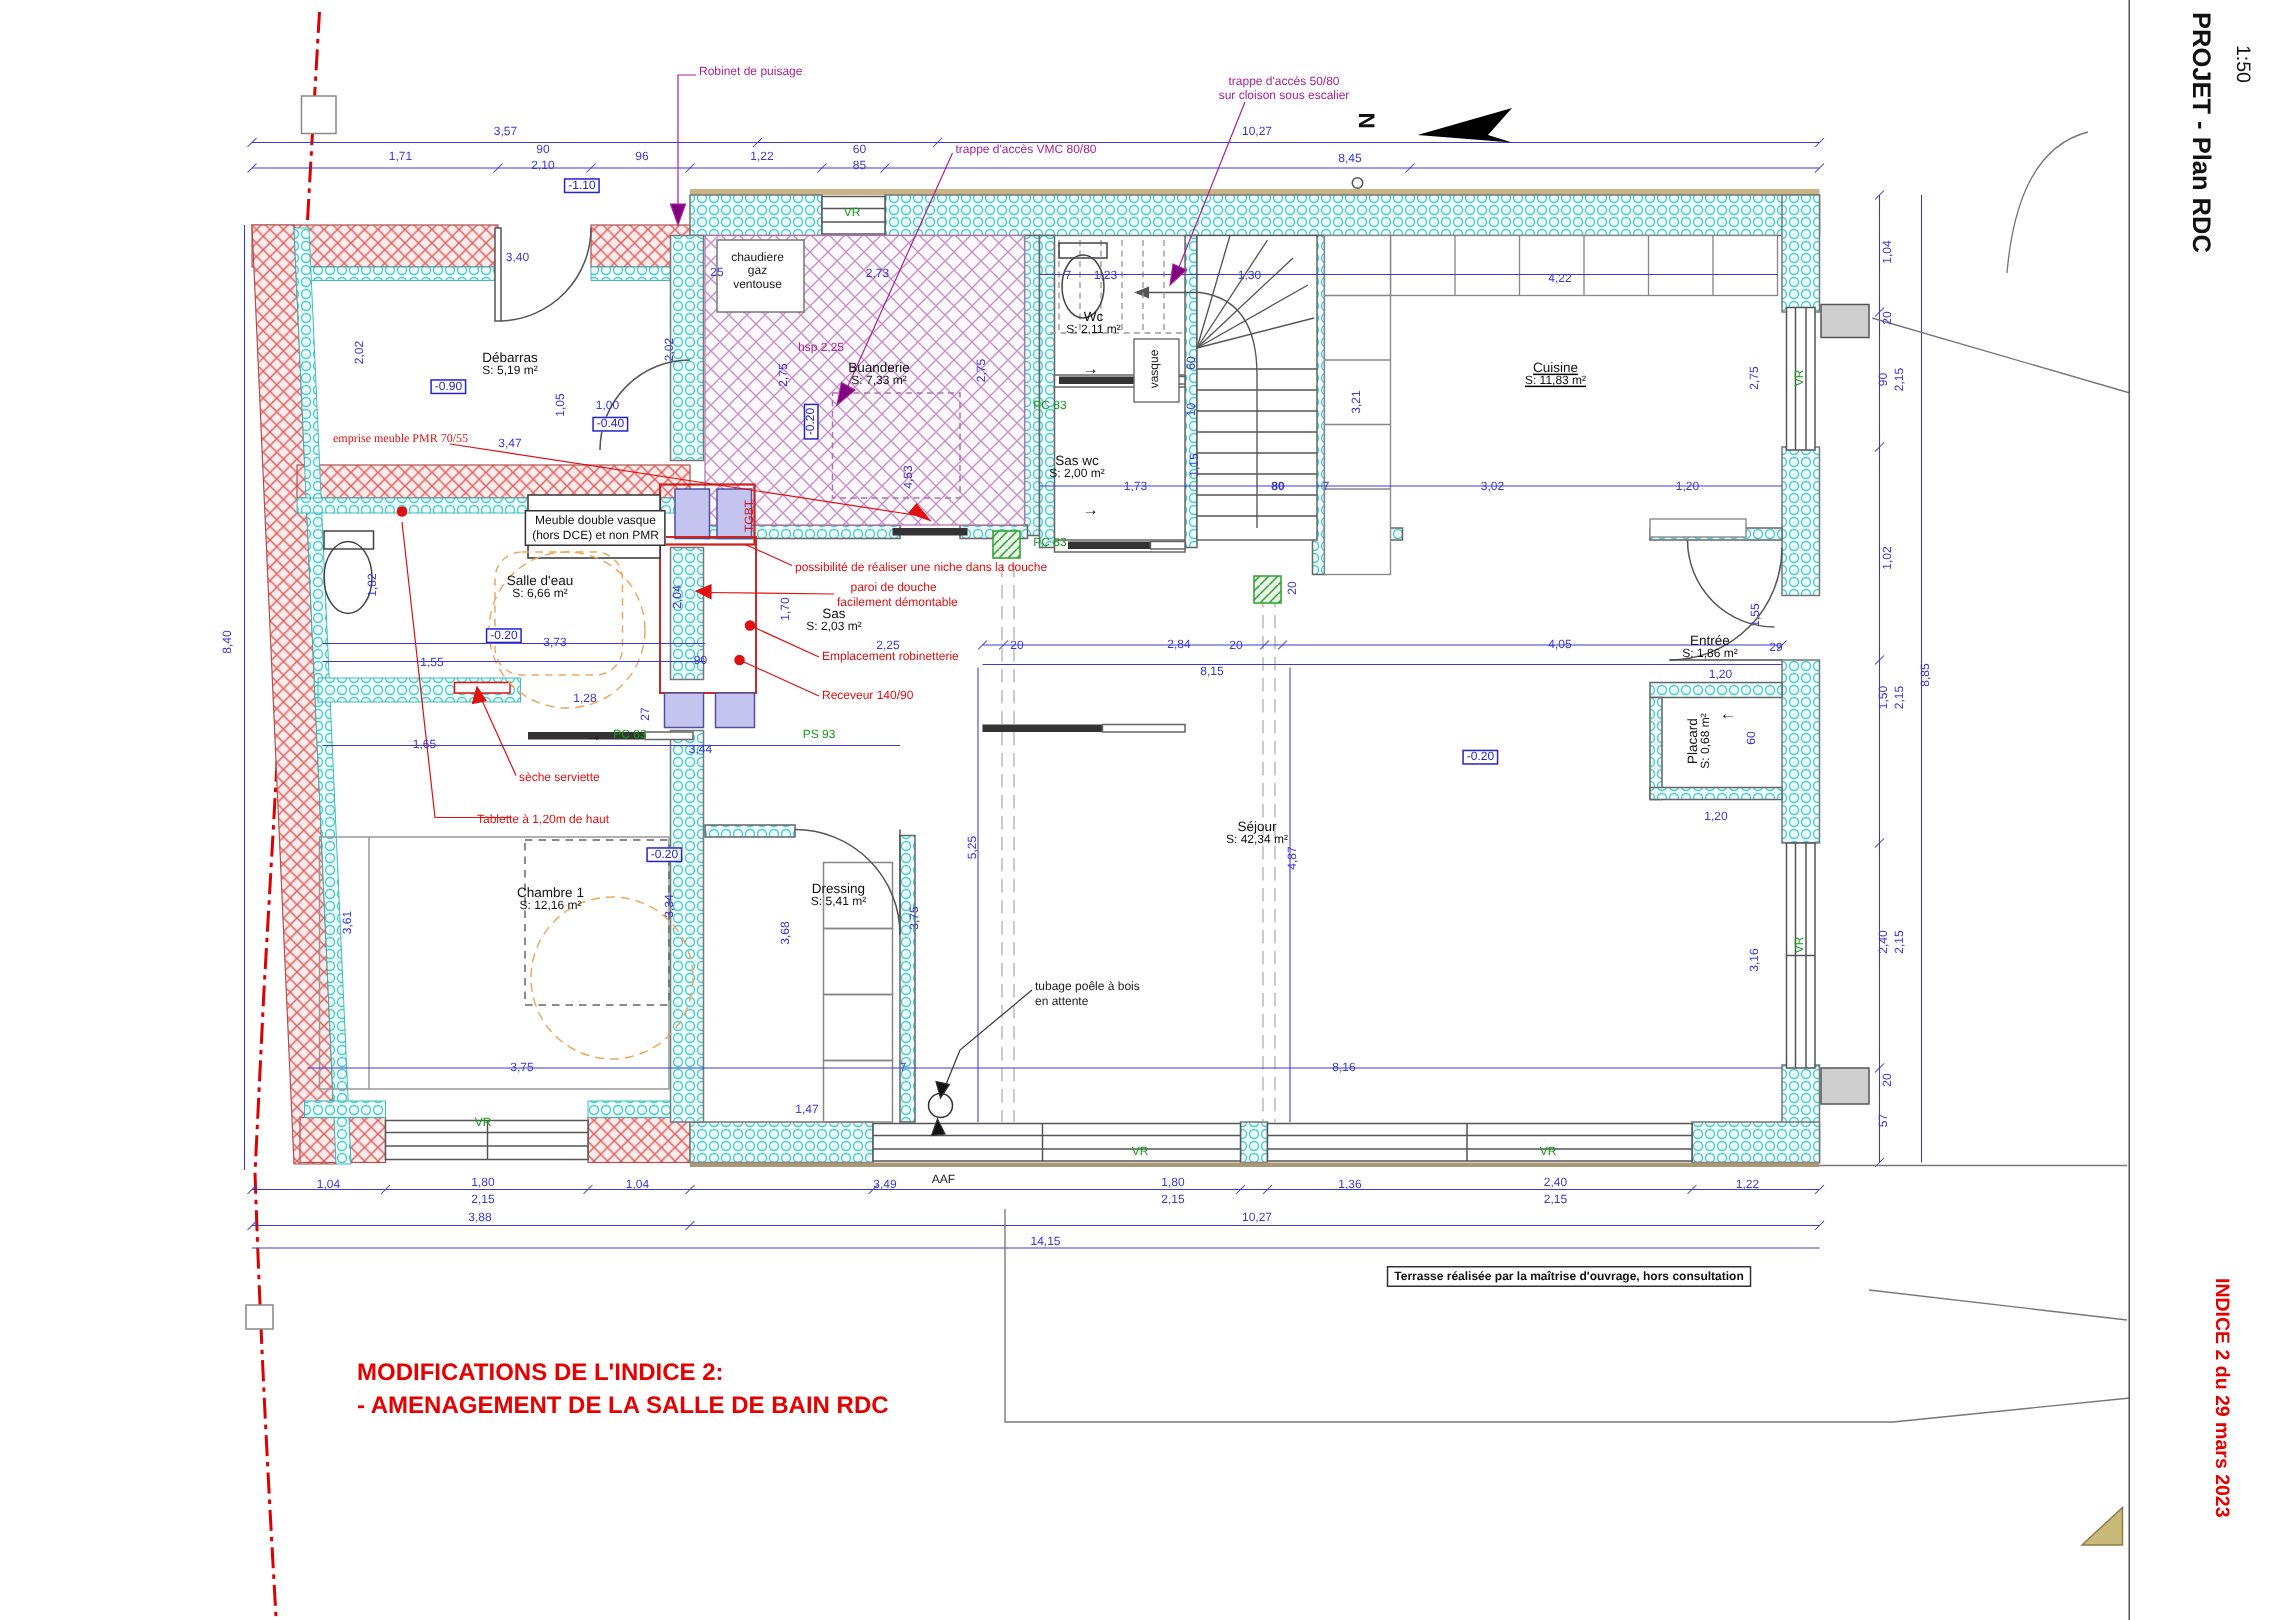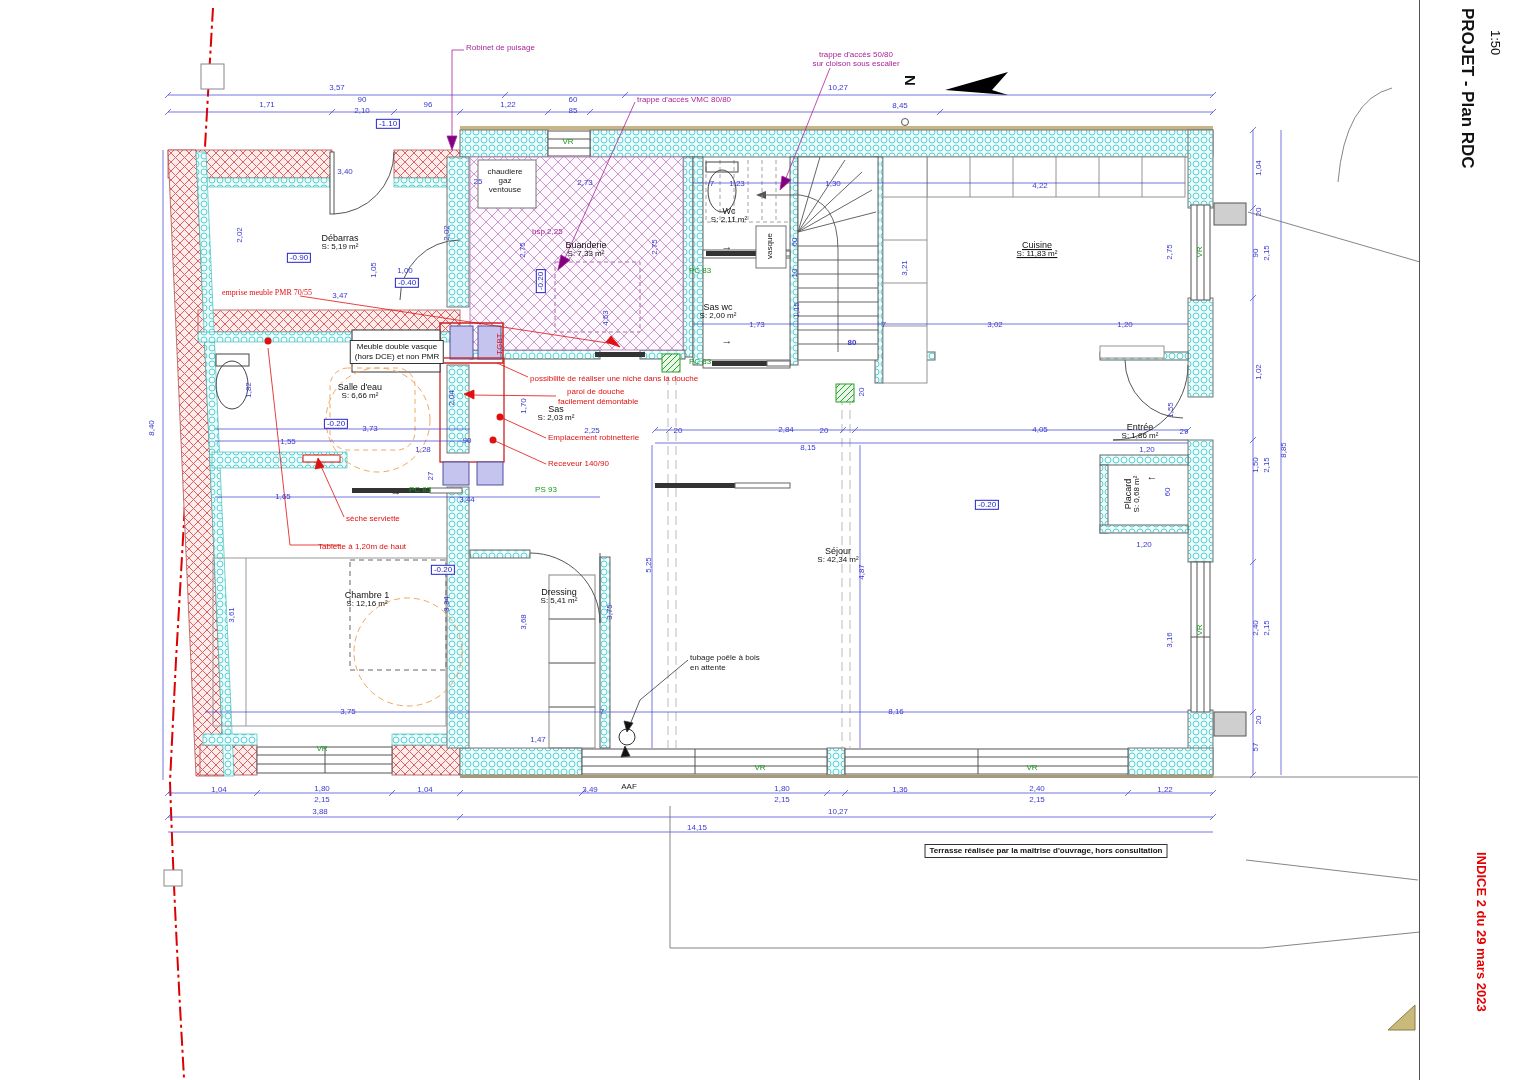--- a/index.html
+++ b/index.html
@@ -405,31 +405,31 @@
       <div class="lbl dim vert" style="left: 1267px; top: 253px;">2,15</div>
       <div class="lbl dim vert" style="left: 374px; top: 270px;">1,05</div>
       <div class="lbl dim" style="left: 405px; top: 271px;">1,00</div>
       <div class="lbl dim" style="left: 340px; top: 296px;">3,47</div>
       <div class="lbl dim vert" style="left: 905px; top: 268px;">3,21</div>
       <div class="lbl dim vert" style="left: 606px; top: 318px;">4,53</div>
       <div class="lbl dim vert" style="left: 797px; top: 310px;">1,15</div>
       <div class="lbl dim vert" style="left: 795px; top: 242px;">60</div>
       <div class="lbl dim vert" style="left: 795px; top: 273px;">10</div>
       <div class="lbl dim" style="left: 757px; top: 325px;">1,73</div>
-      <div class="lbl dim" style="left: 852px; top: 343px; font-weight: bold;">80</div>
+      <div class="lbl dim" style="left: 852px; top: 325px; font-weight: bold;">80</div>
       <div class="lbl dim" style="left: 884px; top: 325px;">7</div>
       <div class="lbl dim" style="left: 995px; top: 325px;">3,02</div>
       <div class="lbl dim" style="left: 1125px; top: 325px;">1,20</div>
       <div class="lbl dim vert" style="left: 1259px; top: 372px;">1,02</div>
       <div class="lbl dim vert" style="left: 249px; top: 390px;">1,82</div>
       <div class="lbl dim vert" style="left: 452px; top: 398px;">2,04</div>
       <div class="lbl dim vert" style="left: 524px; top: 406px;">1,70</div>
       <div class="lbl dim" style="left: 592px; top: 431px;">2,25</div>
       <div class="lbl dim" style="left: 370px; top: 429px;">3,73</div>
-      <div class="lbl dim" style="left: 390px; top: 450px; margin-left: 33px;">1,28</div>
+      <div class="lbl dim" style="left: 390px; top: 466px;">1,28</div>
       <div class="lbl dim" style="left: 288px; top: 442px;">1,55</div>
       <div class="lbl dim" style="left: 467px; top: 441px;">90</div>
       <div class="lbl dim" style="left: 786px; top: 430px;">2,84</div>
       <div class="lbl dim" style="left: 678px; top: 431px;">20</div>
       <div class="lbl dim" style="left: 824px; top: 431px;">20</div>
       <div class="lbl dim" style="left: 1040px; top: 430px;">4,05</div>
       <div class="lbl dim" style="left: 808px; top: 448px;">8,15</div>
       <div class="lbl dim vert" style="left: 1171px; top: 410px;">1,55</div>
       <div class="lbl dim" style="left: 1184px; top: 432px;">29</div>
       <div class="lbl dim" style="left: 1147px; top: 450px;">1,20</div>
@@ -515,20 +515,24 @@
       <div class="lbl arrow" style="left: 396px; top: 492px;">→</div>
       <div class="lbl arrow" style="left: 1152px; top: 477px;">←</div>
     </div>
 
   <div class="boxnote" style="left:397px;top:352px;">
     <div>Meuble double vasque</div>
     <div>(hors DCE) et non PMR</div>
   </div>
   <div class="boxnote terrasse" style="left:1046px;top:851px;">Terrasse réalisée par la maîtrise d'ouvrage, hors consultation</div>
 
+  <div class="modif">
+    <div>MODIFICATIONS DE L'INDICE 2:</div>
+    <div>- AMENAGEMENT DE LA SALLE DE BAIN RDC</div>
+  </div>
 
   <span id="north-n">N</span>
 
   <div id="side-rule"></div>
   <div class="vside" id="side-title">PROJET - Plan RDC</div>
   <div class="vside" id="side-scale">1:50</div>
   <div class="vside" id="side-indice">INDICE 2 du 29 mars 2023</div>
 </div>
 
 </body></html>

